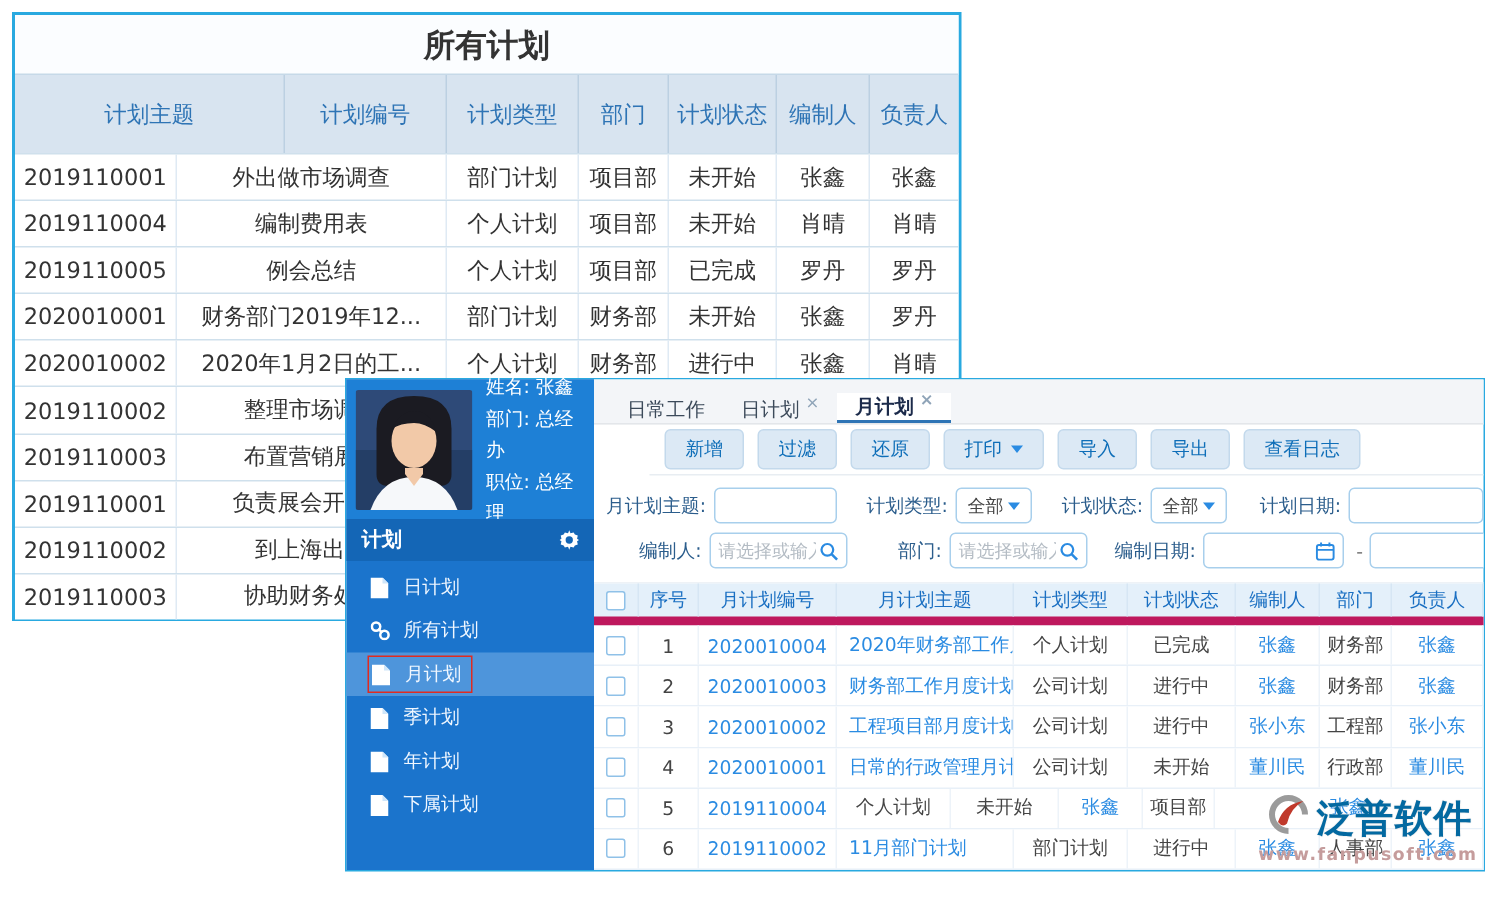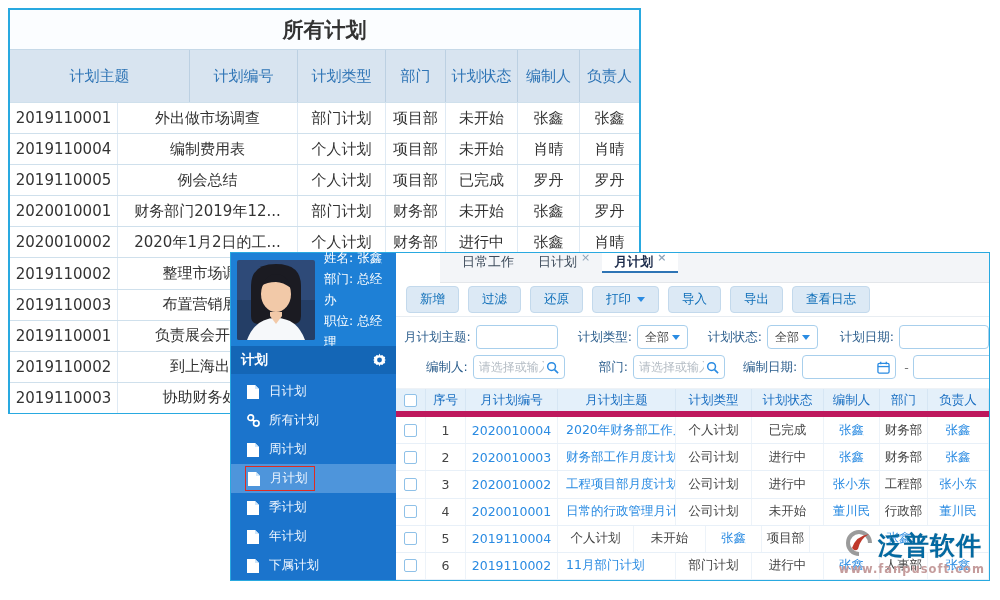--- a/index.html
+++ b/index.html
@@ -39,26 +39,26 @@
   .menu-item { height:29px; display:flex; align-items:center; padding:0 0 0 14px;
     color:#f0f7ff; font-size:12.5px; cursor:pointer; }
   .menu-item .mi-inner { display:flex; align-items:center; gap:9px; padding:3px 6px 3px 2px; }
   .menu-item.selected { background:#4E95DB; }
   .menu-item.selected .mi-inner { border:1px solid #E02B20; }
   .mi-icon { width:13px; height:14px; flex:none; display:flex; }
 
   
   .main { flex:1; display:flex; flex-direction:column; min-width:0; }
   .tabbar { height:30px; background:#f3f5f8; border-bottom:1px solid #e3e6ea;
-    display:flex; align-items:flex-start; padding-left:10px;margin-left:44px; }
+    display:flex; align-items:flex-end; padding-left:10px; }
   .tab { display:flex; align-items:center; padding:0 12px; font-size:13px; color:#3c4a5a; cursor:pointer; position:relative; }
   .tab .close-x { font-size:11px; color:#8fa4b8; margin:-10px 0 0 4px; }
   .tab.active { background:#fff; color:#1b2a4a; font-weight:bold; border-bottom:2px solid #2E74B5; }
   .toolbar { height:34px; display:flex; align-items:center; gap:9px; padding:0 0 0 10px;
-    border-bottom:1px solid #e8edf2; }
+    border-bottom:1px solid #e8edf2;margin-left:37px; }
   .btn { background:#dce9f5; border:1px solid #c3d9ec; color:#0E6EB8; font-size:12.5px;
     border-radius:4px; padding:4px 13px; cursor:pointer; display:flex; align-items:center; gap:6px; white-space:nowrap; }
   .caret-down { width:0; height:0; border-left:4px solid transparent; border-right:4px solid transparent;
     border-top:5px solid #2a8be2; }
   .filters { padding:5px 0 6px 0; border-bottom:1px solid #eef2f6; }
   .filter-row { height:30px; display:flex; align-items:center; font-size:12.5px; color:#2b5d8c; overflow:hidden; }
   .f-label { white-space:nowrap; text-align:right; }
   .f-input { height:24px; border:1px solid #a8cfec; border-radius:4px; background:#fff;
     font-size:12px; color:#333; padding:0 5px; outline:none; font-family:inherit; }
   .f-input::placeholder { color:#b4bcc4; }
@@ -258,31 +258,20 @@
         <div class="menu-item">
           <span class="mi-inner">
               <span class="mi-icon">
                 <svg width="13" height="13" viewBox="0 0 14 14">
                   <circle cx="4" cy="4" r="3" fill="none" stroke="#fff" stroke-width="1.8"></circle>
                   <circle cx="10" cy="10" r="3" fill="none" stroke="#fff" stroke-width="1.8"></circle>
                   <line x1="5.5" y1="5.5" x2="8.5" y2="8.5" stroke="#fff" stroke-width="1.8"></line>
                 </svg>
               </span>
               <span>所有计划</span>
-            </span>
-        </div>
-        <div class="menu-item">
-          <span class="mi-inner">
-              <span class="mi-icon">
-                <svg width="12" height="14" viewBox="0 0 12 14">
-                  <path fill="#fff" d="M0 0h8l4 4v10H0z"></path>
-                  <path fill="#cfe6fa" d="M8 0l4 4H8z"></path>
-                </svg>
-              </span>
-              <span>周计划</span>
             </span>
         </div>
         <div class="menu-item selected">
           <span class="mi-inner">
               <span class="mi-icon">
                 <svg width="12" height="14" viewBox="0 0 12 14">
                   <path fill="#fff" d="M0 0h8l4 4v10H0z"></path>
                   <path fill="#cfe6fa" d="M8 0l4 4H8z"></path>
                 </svg>
               </span>

